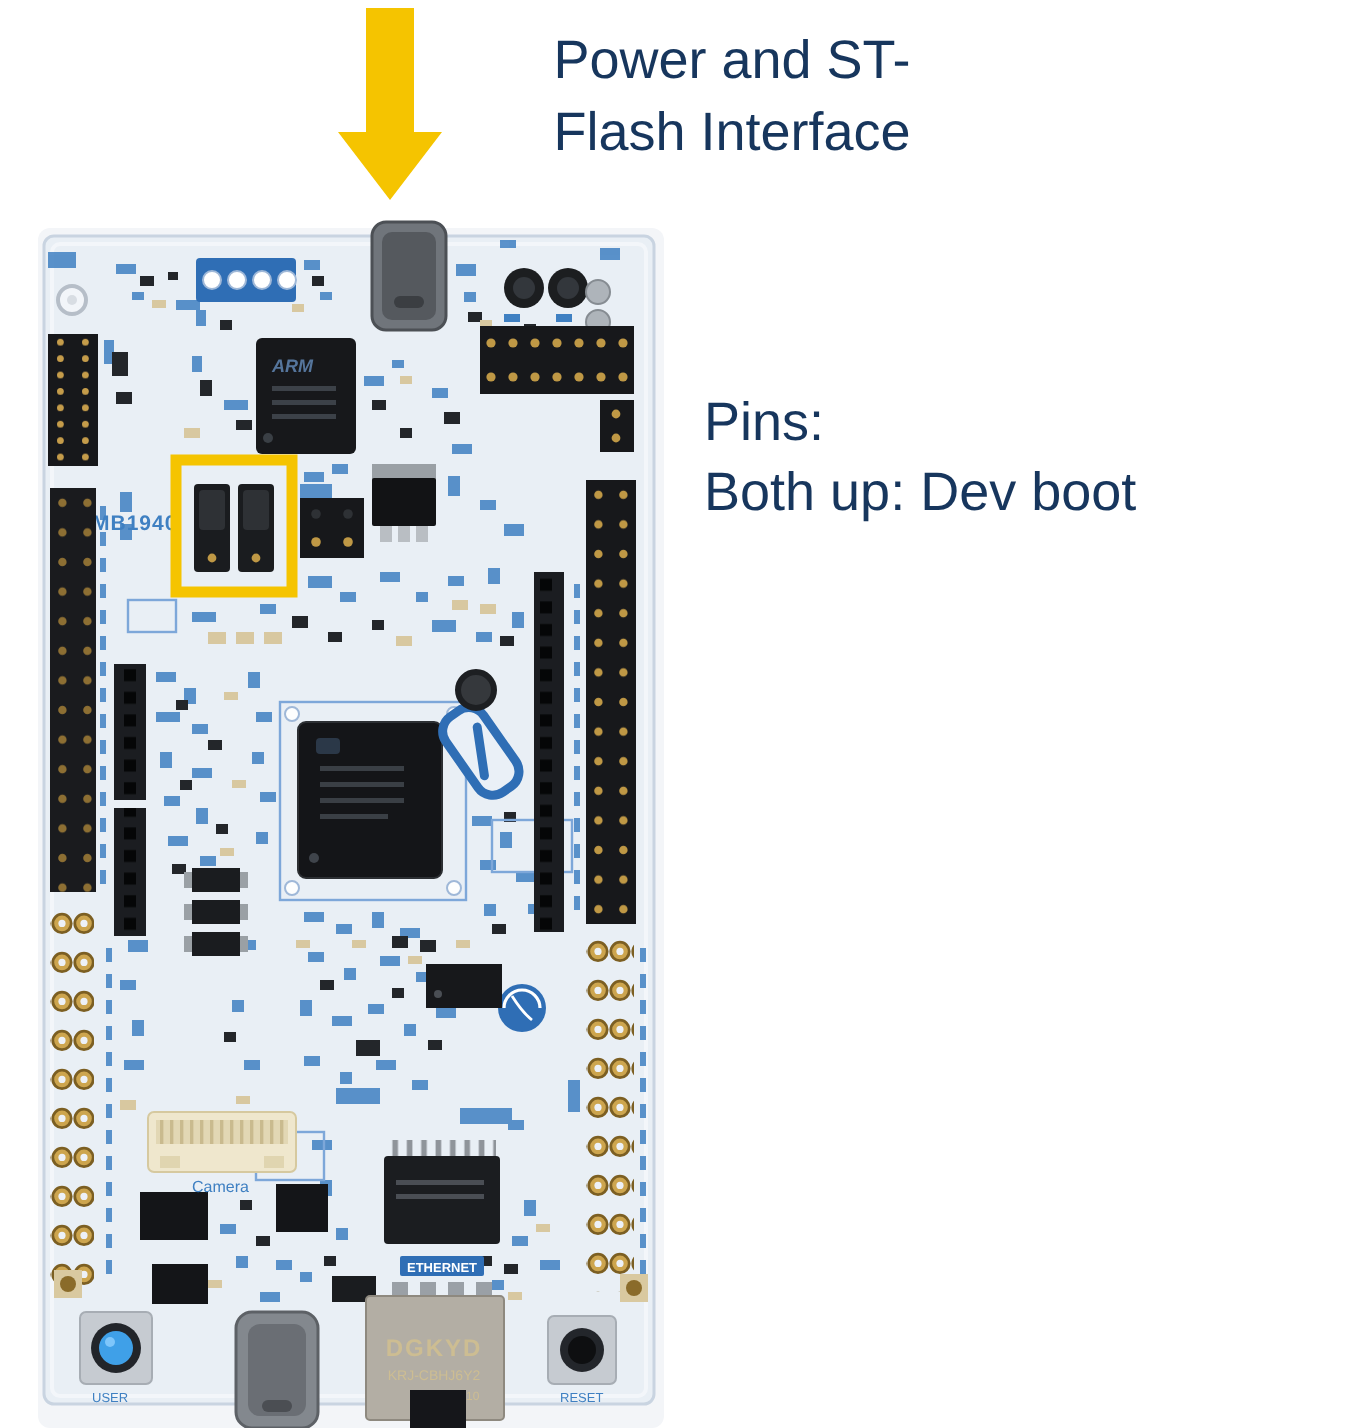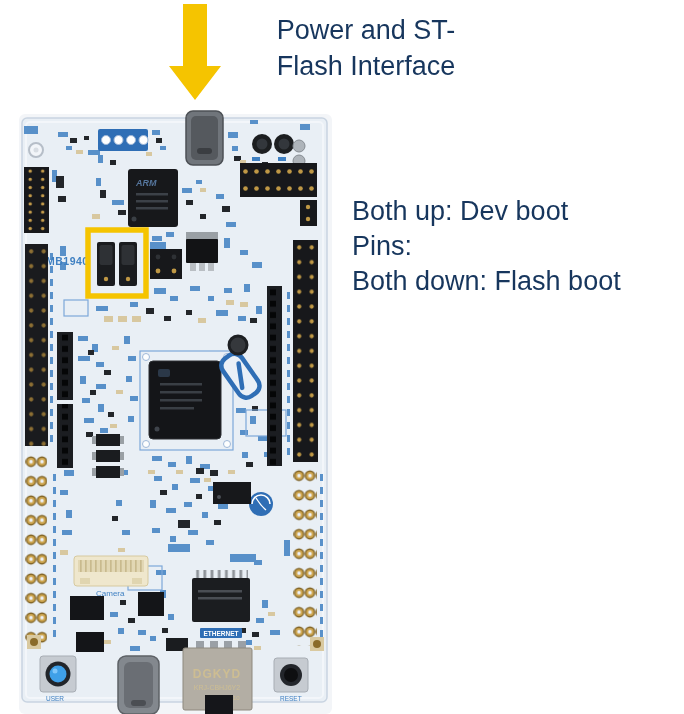--- a/index.html
+++ b/index.html
@@ -17,23 +17,22 @@
 <body>
 
 <div class="scene">
 
   <div class="callout title-block">
     <div class="line">Power and ST-</div>
     <div class="line">Flash Interface</div>
   </div>
 
   <div class="callout pins-block">
+    <div class="line">Pins:</div>
     <div class="line">Both up: Dev boot</div>
-    <div class="line">Pins:</div>
-    <div class="line">Both down: Flash boot</div>
   </div>
 
   <svg width="684" height="714" viewBox="0 0 684 714">
     <defs>
       <pattern id="pinGoldS" patternUnits="userSpaceOnUse" x="24" y="167" width="12.5" height="8.2">
           <circle cx="6.2" cy="4.1" r="1.7" fill="#c59c4a"></circle>
         </pattern>
       <pattern id="pinGold7" patternUnits="userSpaceOnUse" x="240" y="163" width="11" height="17">
           <circle cx="5.5" cy="8.5" r="2.3" fill="#bf9845"></circle>
         </pattern>

